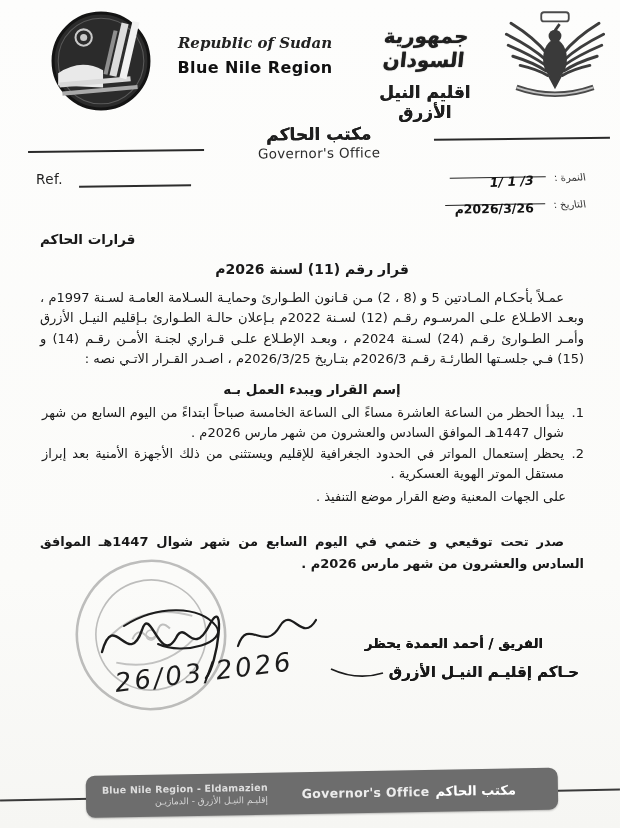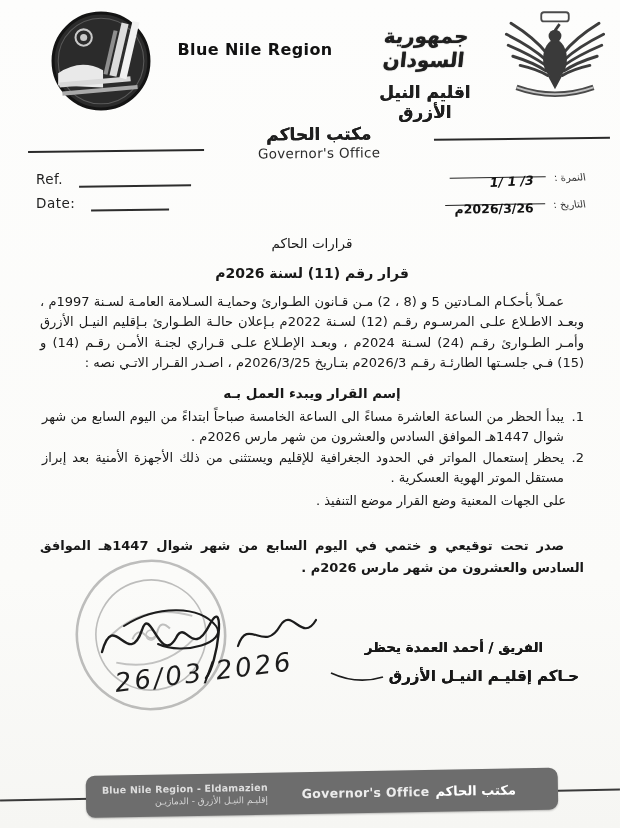--- a/index.html
+++ b/index.html
@@ -39,21 +39,21 @@
   .ref-right{direction:rtl;font-size:10px;color:#333;width:175px;transform:rotate(-1deg);}
   .ref-right .row{display:flex;align-items:flex-start;margin-bottom:4px;}
   .ref-right .lbl{margin-left:8px;padding-top:2px;transform:skewX(8deg);}
   .rline{display:inline-block;position:relative;border-bottom:1.5px solid #222;height:6px;}
   .rline.n{width:96px;}
   .rline.d{width:100px;}
   .rline .val{position:absolute;top:3px;right:12px;font-size:12.5px;font-weight:bold;color:#111;white-space:nowrap;}
   .rline.n .val{transform:rotate(-2deg);font-style:italic;}
   
   .docbody{direction:rtl;padding:0 36px 0 40px;margin-top:12px;font-size:13px;line-height:1.5;color:#181818;}
-  .t1{text-align:center;font-weight:normal;font-size:13.5px;margin:14px 0 4px;}
+  .t1{text-align:left;font-weight:bold;font-size:13.5px;margin:14px 0 4px;}
   .t2{text-align:center;font-weight:bold;font-size:14px;margin:10px 0 8px;}
   .preamble{text-align:justify;text-indent:20px;margin:6px 0 0;line-height:1.55;}
   .sect{text-align:center;font-weight:bold;font-size:13.5px;margin:10px 0 4px;}
   .naming{text-align:justify;text-indent:20px;margin:2px 0 6px;}
   .item{display:flex;margin:2px 0;}
   .item .num{flex:0 0 20px;}
   .item .txt{flex:1;text-align:justify;padding-left:2px;}
   .enforce{text-align:right;margin:4px 18px 0 0;}
   .issued{font-weight:bold;text-align:justify;text-indent:20px;margin:24px 0 0;line-height:1.7;}
   .name-block{margin-top:58px;width:260px;text-align:center;}
@@ -92,20 +92,21 @@
       <rect x="9" y="71" width="70" height="5" fill="#d8d8d8" transform="rotate(-5 9 71)"></rect>
       <rect x="12" y="80" width="74" height="4" fill="#aaaaaa" transform="rotate(-5 12 80)"></rect>
       <g transform="rotate(13 70 40)">
         <rect x="58" y="22" width="4" height="44" fill="#8f8f8f"></rect>
         <rect x="64" y="13" width="7" height="53" fill="#dcdcdc"></rect>
         <rect x="74" y="9" width="7" height="57" fill="#f1f1f1"></rect>
       </g>
     </svg>
 
     <div class="hdr-mid">
+      <div class="republic-en">Republic of Sudan</div>
       <div class="region-en">Blue Nile Region</div>
     </div>
 
     <div class="hdr-ar">
       <div class="republic-ar">جمهورية السودان</div>
       <div class="region-ar">اقليم النيل الأزرق</div>
     </div>
 
     <svg class="emblem" width="110" height="102" viewBox="0 0 120 110">
       <rect x="45" y="4" width="30" height="10" rx="3" fill="none" stroke="#4a4a4a" stroke-width="2"></rect>
@@ -138,24 +139,20 @@
     </div>
     <span class="div-line right"></span>
   </div>
 
   <div class="refrow">
     <div class="ref-left">
       <div class="row">
         <span>Ref.</span>
         <span class="fill-line w1"></span>
       </div>
-      <div class="row">
-        <span>Date:</span>
-        <span class="fill-line w2"></span>
-      </div>
     </div>
     <div class="ref-right">
       <div class="row">
         <span class="lbl">النمرة :</span>
         <span class="rline n">
           <b class="val">3/ 1 /1</b>
         </span>
       </div>
       <div class="row" style="margin-top:14px;">
         <span class="lbl">التاريخ :</span>

